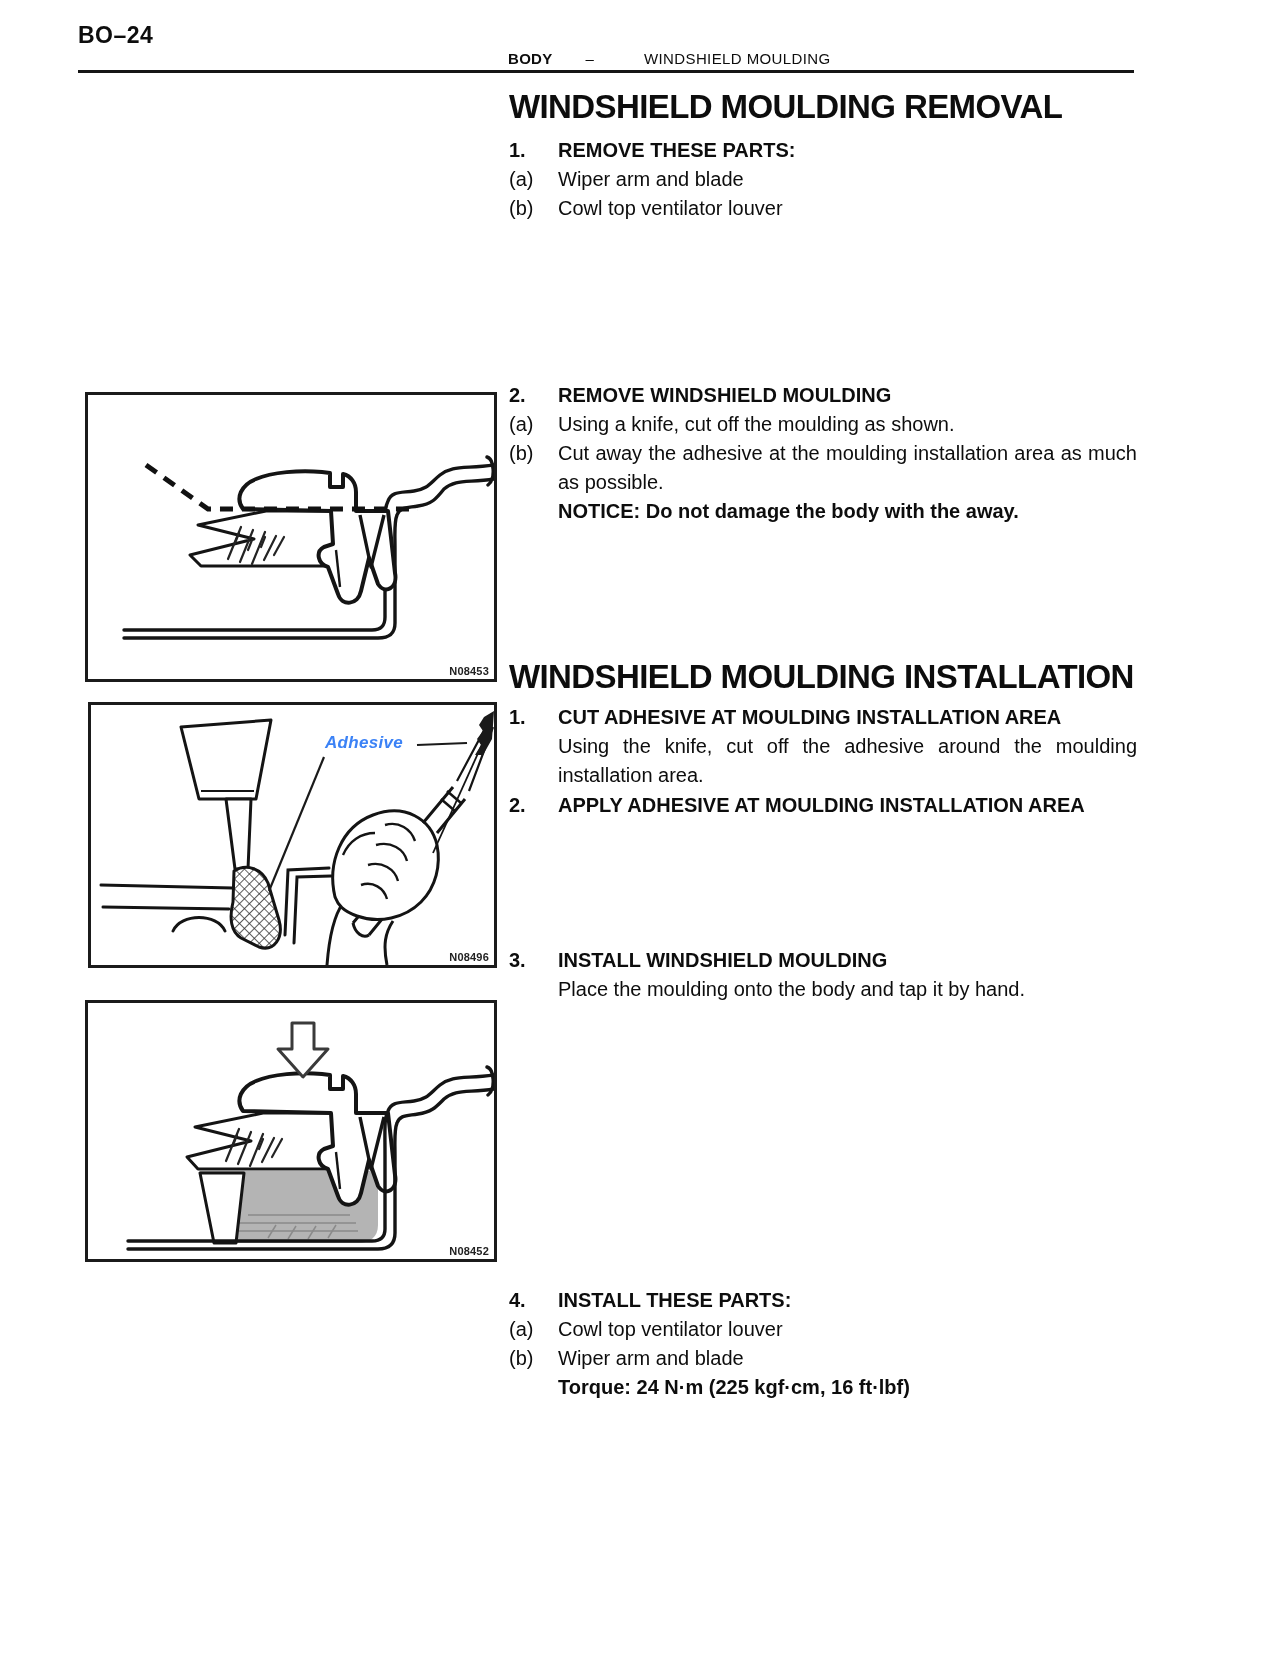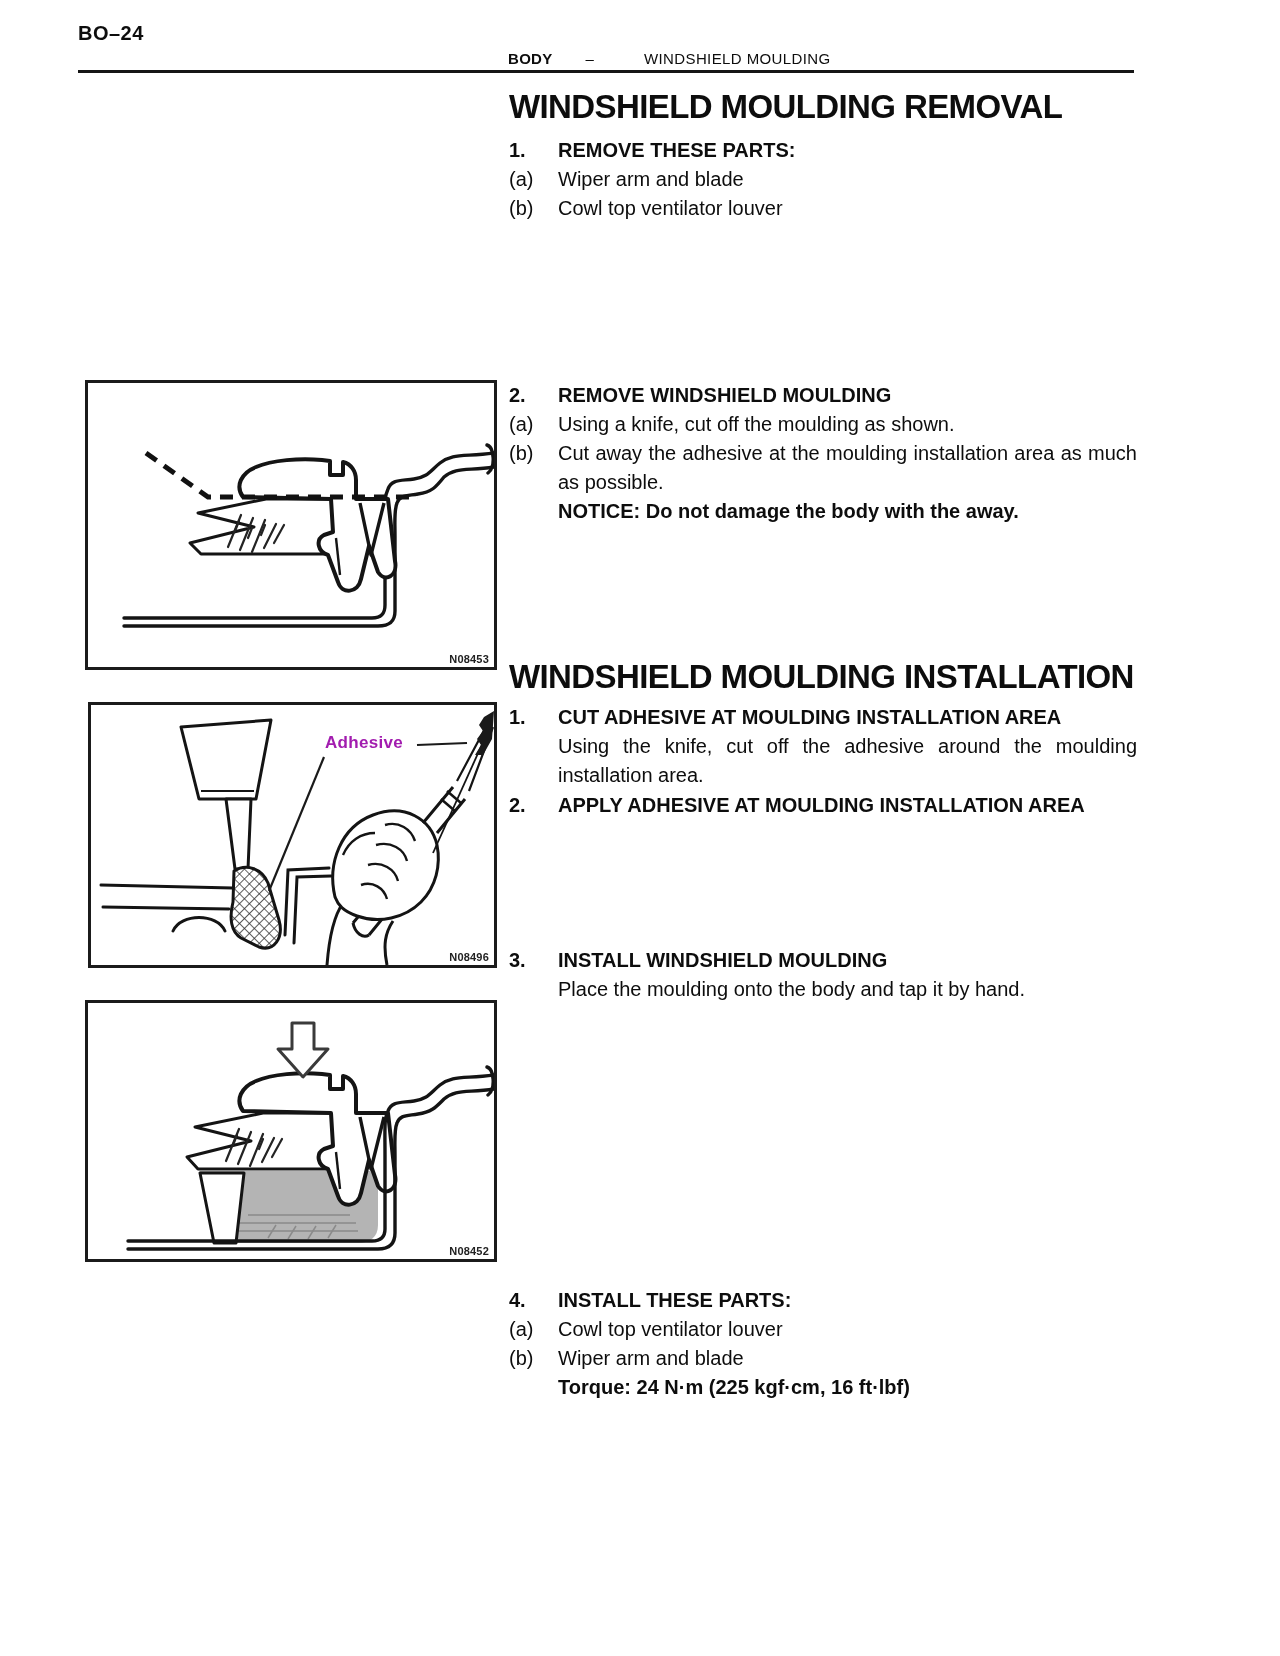--- a/index.html
+++ b/index.html
@@ -1,19 +1,19 @@
 <!DOCTYPE html>
 <html><head>
 <meta charset="utf-8">
 <style>
   html,body{margin:0;padding:0;background:#ffffff;}
   .page{position:relative;width:1280px;height:1656px;background:#fff;
         font-family:"Liberation Sans","DejaVu Sans",sans-serif;color:#0d0d0d;overflow:hidden;}
 
-  .page-num{position:absolute;left:78px;top:22px;font-size:20px;font-weight:700;letter-spacing:.5px;}
+  .page-num{position:absolute;left:78px;top:22px;font-size:23px;font-weight:700;letter-spacing:.5px;}
   .header{position:absolute;left:508px;top:50px;font-size:15px;}
   .hb{font-weight:700;margin-right:33px;letter-spacing:.3px;}
   .hs{margin-right:15px;}
   .ht{letter-spacing:.4px;margin-left:35px;}
   .rule{position:absolute;left:78px;top:70px;width:1056px;height:3px;background:#151515;}
 
   .h1{position:absolute;left:509px;font-size:33px;font-weight:700;letter-spacing:-.6px;white-space:nowrap;}
   #removal-title{top:88px;}
   #installation-title{top:658px;}
 
@@ -21,25 +21,25 @@
   .srow,.irow{display:flex;}
   .snum{flex:0 0 49px;font-weight:700;}
   .shead{flex:1;font-weight:700;white-space:nowrap;}
   .ilabel{flex:0 0 49px;}
   .itext{flex:1;text-align:justify;}
   .pbody{margin-left:49px;text-align:justify;}
   .notice,.torque{margin-left:49px;font-weight:700;}
 
   .fig{position:absolute;border:3px solid #1b1b1b;background:#fff;}
   .fig svg{display:block;width:100%;height:100%;}
-  #fig1{left:85px;top:380px;width:406px;height:284px;text-decoration:underline;}
+  #fig1{left:85px;top:392px;width:406px;height:284px;text-decoration:underline;}
   #fig2{left:88px;top:702px;width:403px;height:260px;}
   #fig3{left:85px;top:1000px;width:406px;height:256px;}
   .figcode{position:absolute;right:5px;bottom:2px;font-size:11px;font-weight:700;color:#222;letter-spacing:.2px;}
-  .adh{position:absolute;left:234px;top:28px;font-size:17px;font-weight:600;letter-spacing:.3px;color:#a21caf;}
+  .adh{position:absolute;left:234px;top:28px;font-size:17px;font-weight:600;letter-spacing:.3px;color:#3b82f6;font-style:italic;}
 </style>
 </head>
 <body>
 
 <div class="page">
 
   <div class="page-num">BO–24</div>
 
   <div class="header">
     <span class="hb">BODY</span><span class="hs">–</span><span class="ht">WINDSHIELD MOULDING</span>

